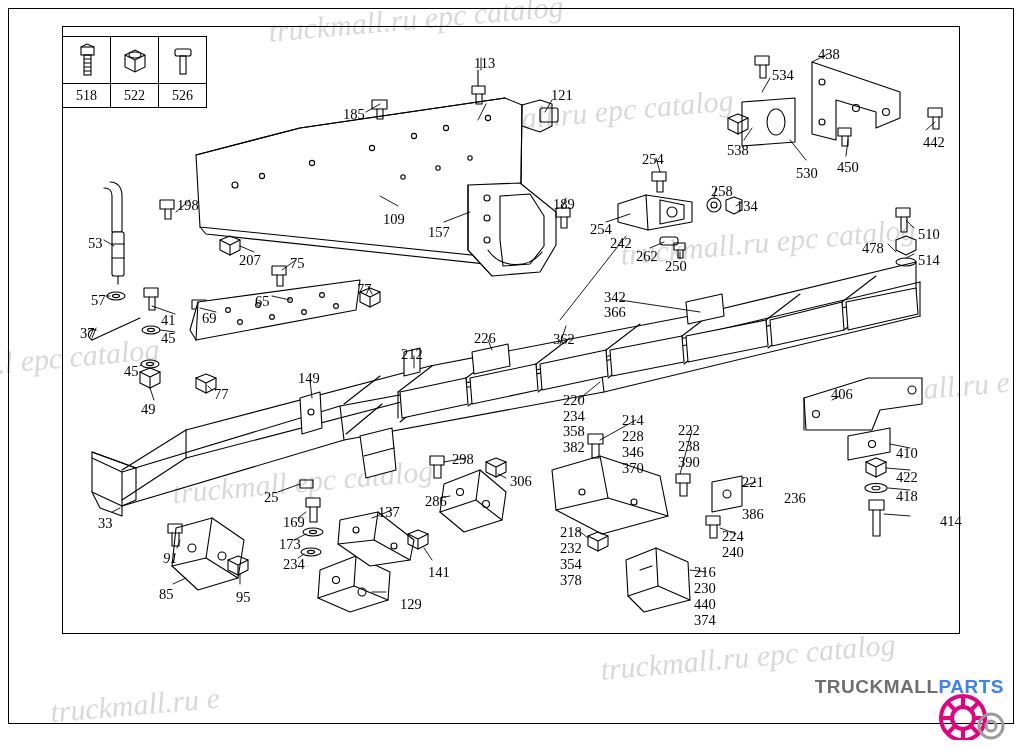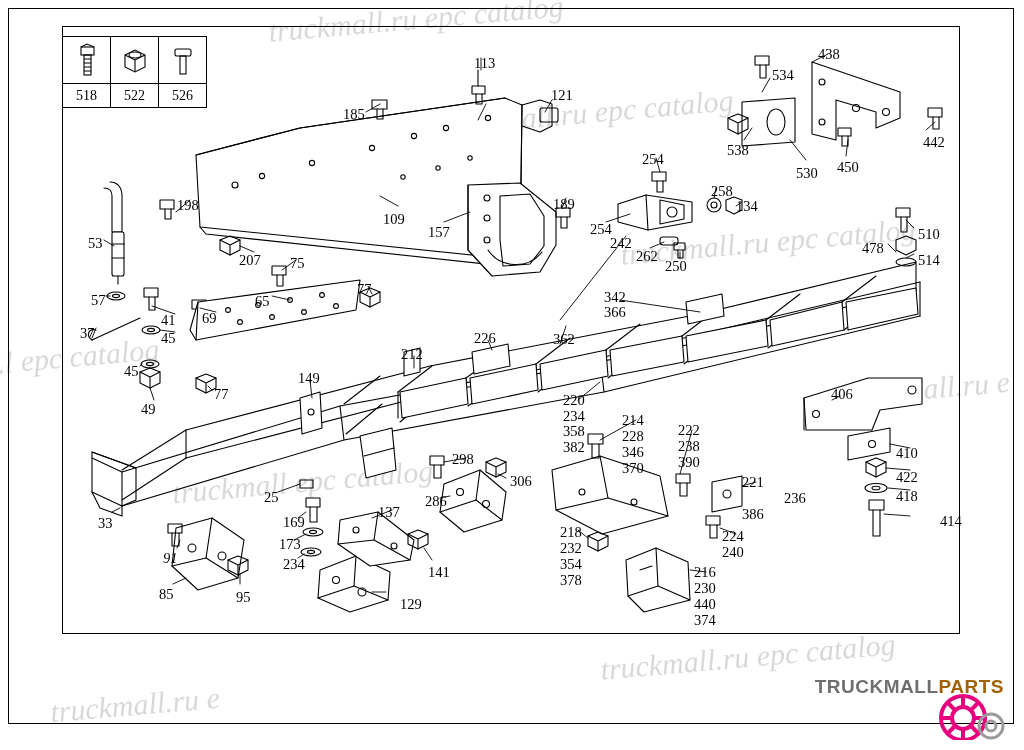--- a/index.html
+++ b/index.html
@@ -112,21 +112,21 @@
   .logo-text {
     position: absolute;
     right: 6px;
     top: 0;
     font-family: "Liberation Sans", sans-serif;
     font-size: 19px;
     letter-spacing: 0.5px;
     font-weight: bold;
     color: #6f6f6f;
   }
-  .logo-text .pink { color: #a16207; }
+  .logo-text .pink { color: #3b82f6; }
 </style>
 </head>
 <body>
 
 <div id="root">
 
   <div>
     <div class="wm" style="left:268px;top:2px;transform:rotate(-5deg);">truckmall.ru epc catalog</div>
     <div class="wm" style="left:438px;top:96px;transform:rotate(-5deg);">truckmall.ru epc catalog</div>
     <div class="wm" style="left:620px;top:225px;transform:rotate(-5deg);">truckmall.ru epc catalog</div>

